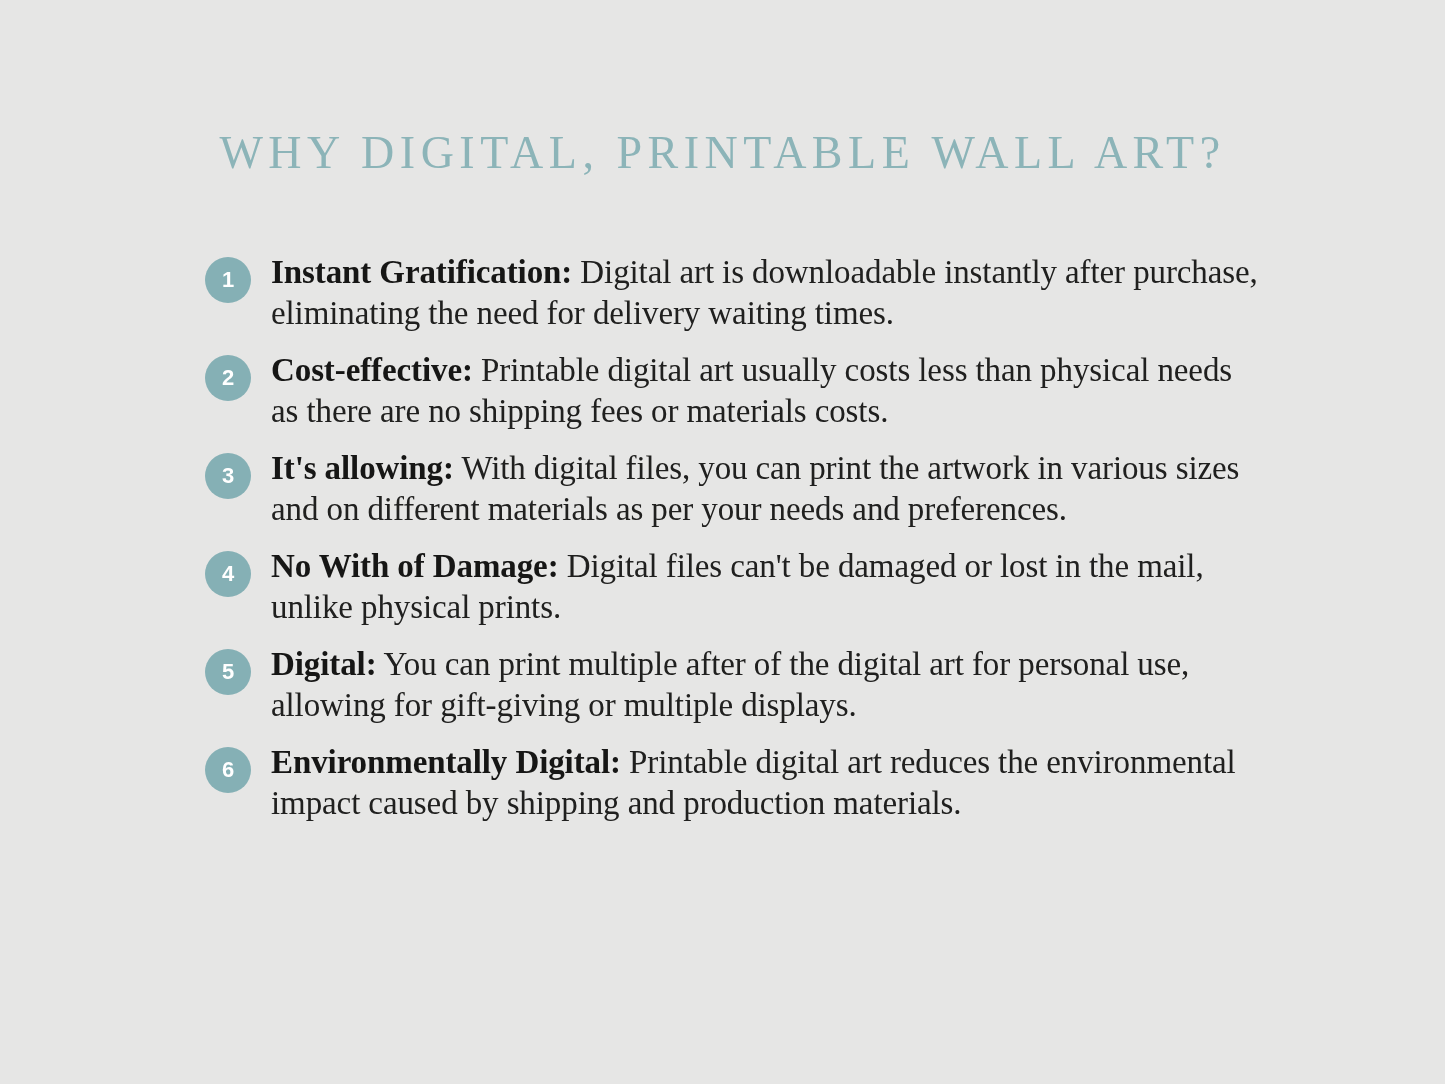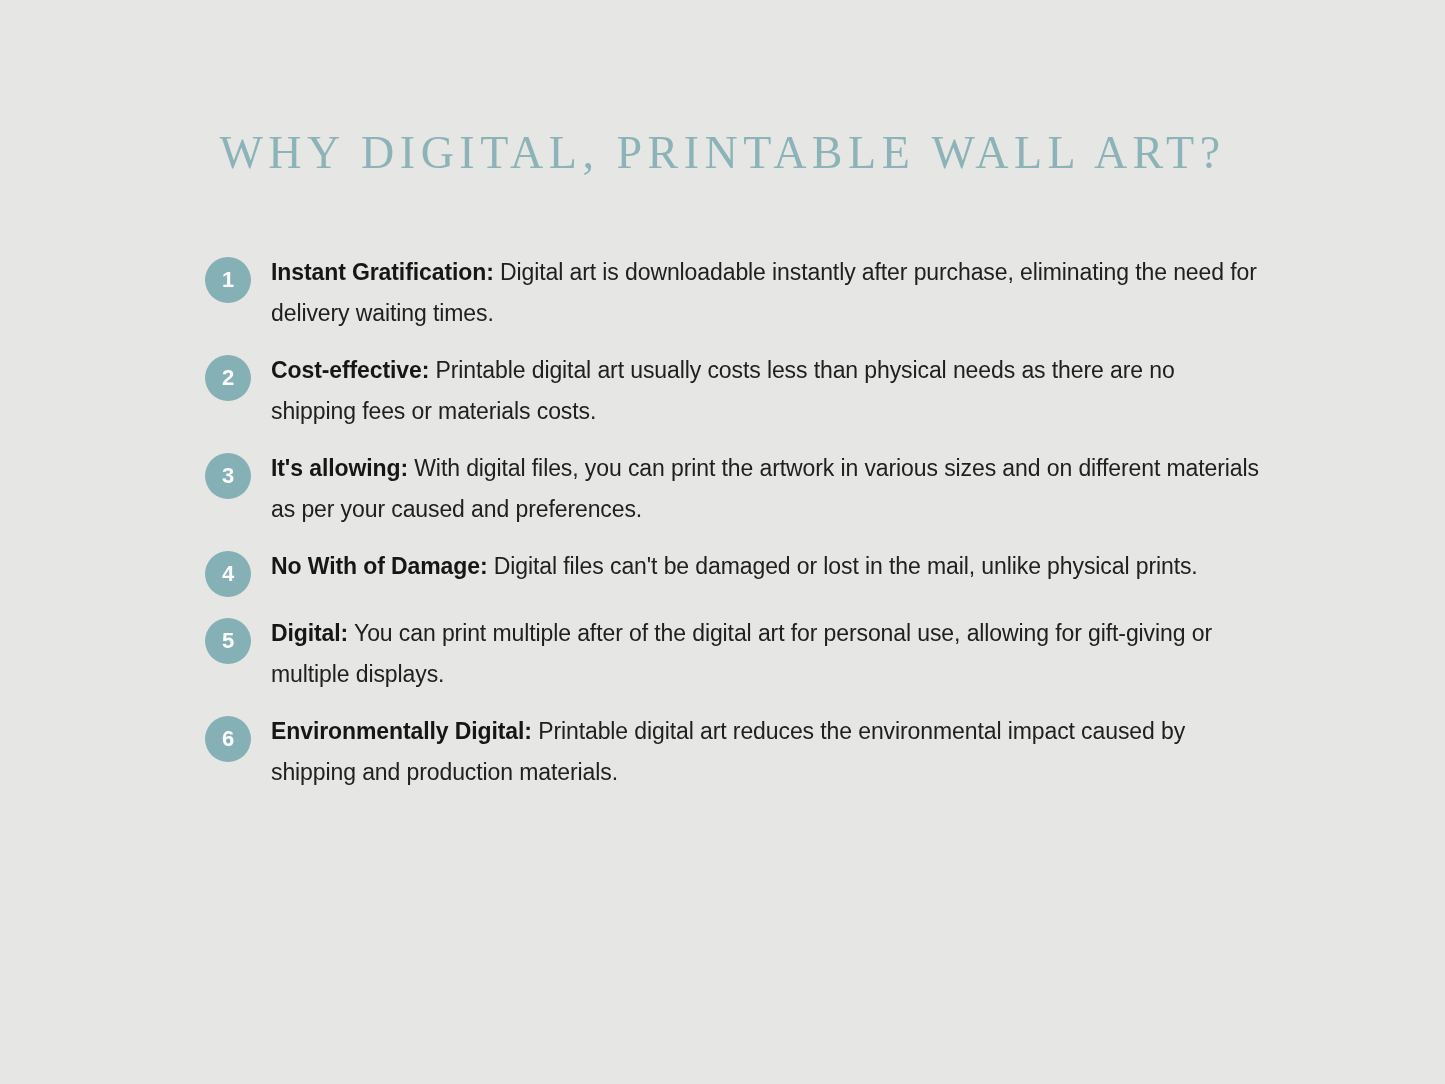--- a/index.html
+++ b/index.html
@@ -55,24 +55,24 @@
     font-weight: bold;
     display: flex;
     align-items: center;
     justify-content: center;
     margin-top: 5px;
     margin-right: 20px;
     font-family: "Liberation Sans", sans-serif;
   }
   .text {
     flex: 1 1 auto;
-    font-size: 23px;
+    font-size: 33px;
     line-height: 41px;
     color: #20201f;
-    font-family: Liberation Sans, sans-serif;
+    font-family: Liberation Serif, serif;
     letter-spacing: -0.1px;
   }
   .text .lead {
     font-weight: bold;
     color: #161615;
   }
 </style>
 </head>
 <body>
 
@@ -92,21 +92,21 @@
     <div class="item">
       <div class="badge">2</div>
       <div class="text">
         <span class="lead">Cost-effective:</span><span> Printable digital art usually costs less than physical needs as there are no shipping fees or materials costs.</span>
       </div>
     </div>
 
     <div class="item">
       <div class="badge">3</div>
       <div class="text">
-        <span class="lead">It's allowing:</span><span> With digital files, you can print the artwork in various sizes and on different materials as per your caused and preferences.</span>
+        <span class="lead">It's allowing:</span><span> With digital files, you can print the artwork in various sizes and on different materials as per your needs and preferences.</span>
       </div>
     </div>
 
     <div class="item">
       <div class="badge">4</div>
       <div class="text">
         <span class="lead">No With of Damage:</span><span> Digital files can't be damaged or lost in the mail, unlike physical prints.</span>
       </div>
     </div>
 

